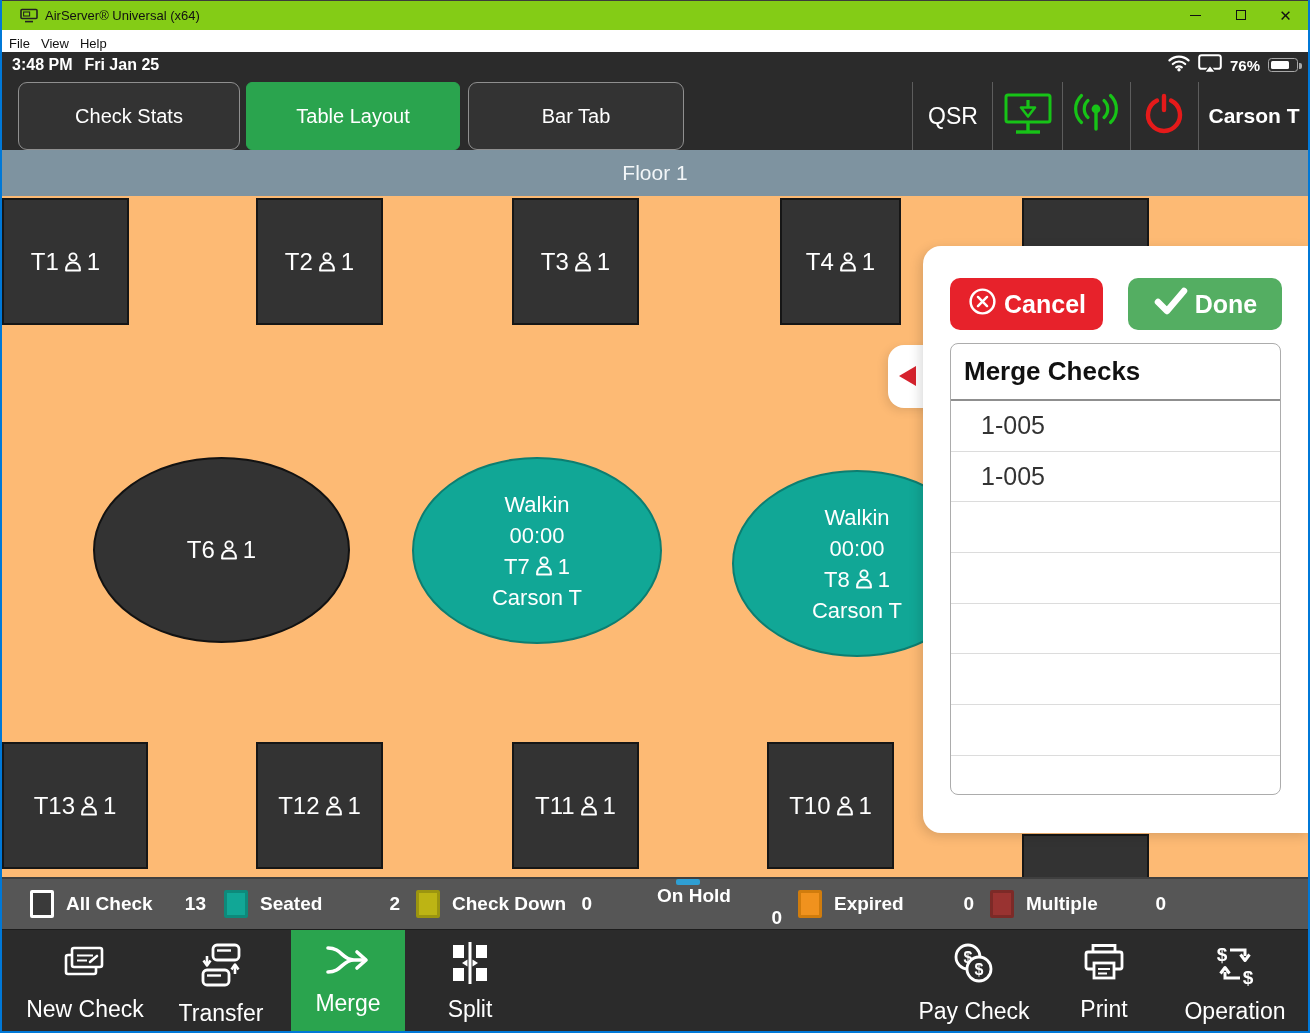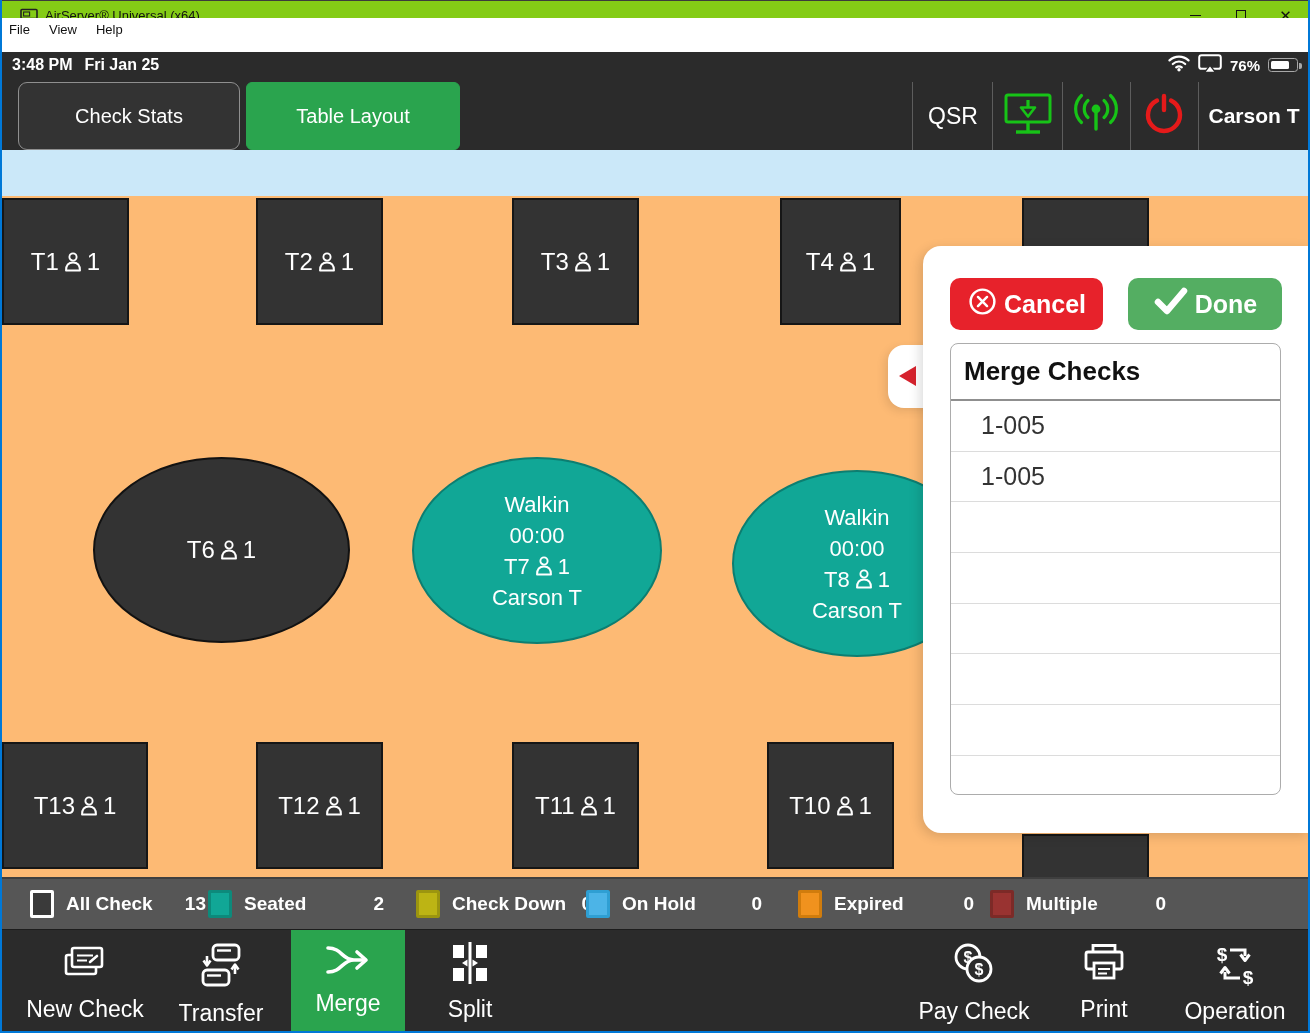--- a/index.html
+++ b/index.html
@@ -18,22 +18,22 @@
               display:flex; align-items:center; padding-left:20px; }
   .title-icon { display:flex; margin-right:7px; }
   .title-text { font-size:13px; color:#111; }
   .win-controls { position:absolute; right:2px; top:0; height:30px; display:flex; }
   .win-btn { width:45px; height:30px; display:flex; align-items:center; justify-content:center; cursor:default; }
   .minimize-glyph { width:11px; height:0; border-top:1.6px solid #111; display:block; }
   .maximize-glyph { width:10px; height:10px; border:1.4px solid #111; display:block; }
   .close-glyph { font-size:15px; color:#111; line-height:1; }
 
   
-  .menubar { position:absolute; left:0; top:18px; width:100%; height:22px; background:#fff;
-             display:flex; align-items:center; padding-left:9px; gap:19px; }
+  .menubar { position:absolute; left:0; top:32px; width:100%; height:22px; background:#fff;
+             display:flex; align-items:center; padding-left:9px; gap:11px; }
   .menu-item { font-size:13px; color:#111; }
 
   
   .mirror { position:absolute; left:0; top:52px; width:1310px; height:981px; background:#CBE8F9; }
 
   .ios-status { position:absolute; left:0; top:0; width:100%; height:26px; background:#2B2B2B;
                 display:flex; align-items:center; color:#fff; padding:0 12px; }
   .ios-left { display:flex; align-items:center; gap:12px; }
   .ios-time { font-size:16px; font-weight:700; }
   .ios-date { font-size:16px; font-weight:600; }
@@ -195,22 +195,26 @@
       <div class="nav-plain" style="left:1134px;width:60px">
         <span><svg width="46" height="46" viewBox="0 0 46 46">
               <path d="M16 9.6 A16 16 0 1 0 30 9.6" fill="none" stroke="#E51A1A" stroke-width="4.4" stroke-linecap="round"></path>
               <path d="M23 5 V19" stroke="#E51A1A" stroke-width="4.4" stroke-linecap="round"></path>
             </svg></span>
       </div>
       <div class="nav-sep" style="left:1198px"></div>
       <div class="nav-plain user-name" style="left:1200px;width:108px">Carson T</div>
     <div class="nav-tab" style="left: 18px; width: 222px;">Check Stats</div>
         <div class="nav-tab active" style="left: 246px; width: 214px;">Table Layout</div>
-      </div>
-
+        <div class="nav-tab" style="left: 468px; width: 216px;">Bar Tab</div>
+      </div>
+
+    <div class="floorbar">
+      <span>Floor 1</span>
+    </div>
 
     <div class="floor" id="floor">
         <div class="tbl square" style="left: 2px; top: 2px; width: 127px; height: 127px;">
           <span class="tbl-line">
             <span>T1</span>
             <svg width="18" height="20" viewBox="0 0 18 20">
               <circle cx="9" cy="5" r="3.6" fill="none" stroke="#fff" stroke-width="1.9"></circle>
               <path d="M2 18.5 C2 12.5 4.8 10.5 9 10.5 C13.2 10.5 16 12.5 16 18.5 Z" fill="none" stroke="#fff" stroke-width="1.9" stroke-linejoin="round"></path>
             </svg>
             <span>1</span>
@@ -362,31 +366,31 @@
           </div>
       </div>
     </div>
 
     <div class="legend" id="legend">
         <div class="leg-item" style="left: 30px;">
           <span class="leg-swatch" style="background: rgb(58, 58, 58); border-color: rgb(255, 255, 255);"></span>
           <span class="leg-label">All Check</span>
           <span class="leg-count">13</span>
         </div>
-        <div class="leg-item" style="left: 208px; text-align: center;">
+        <div class="leg-item" style="left: 224px; text-align: center;">
           <span class="leg-swatch" style="background: rgb(17, 167, 150); border-color: rgb(13, 138, 123);"></span>
           <span class="leg-label">Seated</span>
           <span class="leg-count">2</span>
         </div>
         <div class="leg-item" style="left: 416px;">
           <span class="leg-swatch" style="background: rgb(189, 180, 20); border-color: rgb(156, 149, 15);"></span>
           <span class="leg-label">Check Down</span>
           <span class="leg-count">0</span>
         </div>
-        <div class="leg-item" style="left: 586px;">
+        <div class="leg-item" style="left: 606px; flex-direction: column;">
           <span class="leg-swatch" style="background: rgb(76, 180, 231); border-color: rgb(47, 159, 211);"></span>
           <span class="leg-label">On Hold</span>
           <span class="leg-count">0</span>
         </div>
         <div class="leg-item" style="left: 798px;">
           <span class="leg-swatch" style="background: rgb(240, 146, 30); border-color: rgb(208, 124, 13);"></span>
           <span class="leg-label">Expired</span>
           <span class="leg-count">0</span>
         </div>
         <div class="leg-item" style="left: 990px;">

